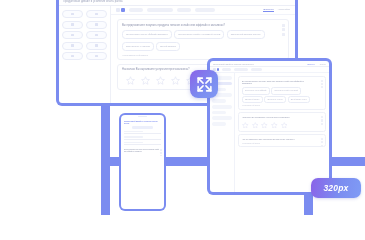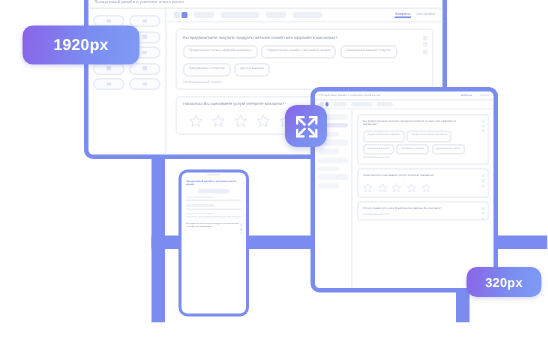--- a/index.html
+++ b/index.html
@@ -100,21 +100,21 @@
   .mb-qtext { font-size:1.4px; color:#8e94ad; line-height:1.5; }
   .mb-tools { position:absolute; right:2px; top:2px; display:flex; flex-direction:column; gap:.9px; }
   .mb-tools b { display:block; width:1.8px; height:1.8px; background:#edeff8; border-radius:.4px; }
 
   
   .badge { position:absolute; border-radius:7px; color:#fff;
            background:linear-gradient(100deg,#8a63e8 0%,#7b8cf0 55%,#7f9bf5 100%);
            display:flex; align-items:center; justify-content:center;
            font-weight:bold; letter-spacing:.2px; box-shadow:0 1px 3px rgba(90,100,200,.25); }
   #badge-1920 { left:15px; top:17px; width:78px; height:26px; font-size:10.5px; }
-  #badge-320  { left:311px; top:178px; width:50px; height:20px; font-size:8.5px; }
+  #badge-320  { left:311px; top:178px; width:50px; height:20px; font-size:8.5px;font-style:italic; }
 
   
   #expand-icon { position:absolute; left:190px; top:70px; width:28px; height:28px; border-radius:8px;
                  background:linear-gradient(135deg,#8a63e8 0%,#7b8cf0 60%,#8098f3 100%);
                  display:flex; align-items:center; justify-content:center;
                  box-shadow:0 1px 4px rgba(90,100,200,.3); }
 </style>
 </head>
 <body>
 
@@ -349,21 +349,20 @@
         <div class="mb-qtext">Вы предпочитаете покупать продукты питания онлайн или оффлайн в магазинах?</div>
         <div class="mb-tools">
           <b></b>
           <b></b>
           <b></b>
         </div>
       </div>
     </div>
   </div>
 
-  <div class="badge" id="badge-1920">1920px</div>
   <div class="badge" id="badge-320">320px</div>
 
   <div id="expand-icon">
     <svg width="17" height="17" viewBox="0 0 24 24" fill="none" stroke="#ffffff" stroke-width="2.2" stroke-linecap="round" stroke-linejoin="round">
       <polyline points="15 3 21 3 21 9"></polyline>
       <polyline points="9 21 3 21 3 15"></polyline>
       <line x1="21" y1="3" x2="14" y2="10"></line>
       <line x1="3" y1="21" x2="10" y2="14"></line>
       <polyline points="9 3 3 3 3 9"></polyline>
       <polyline points="15 21 21 21 21 15"></polyline>

